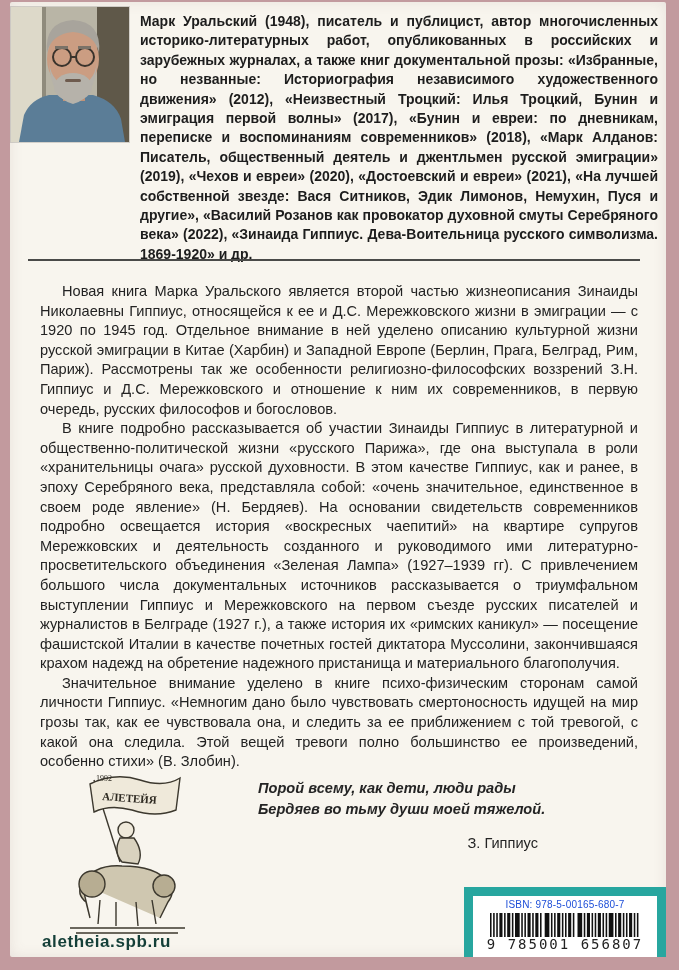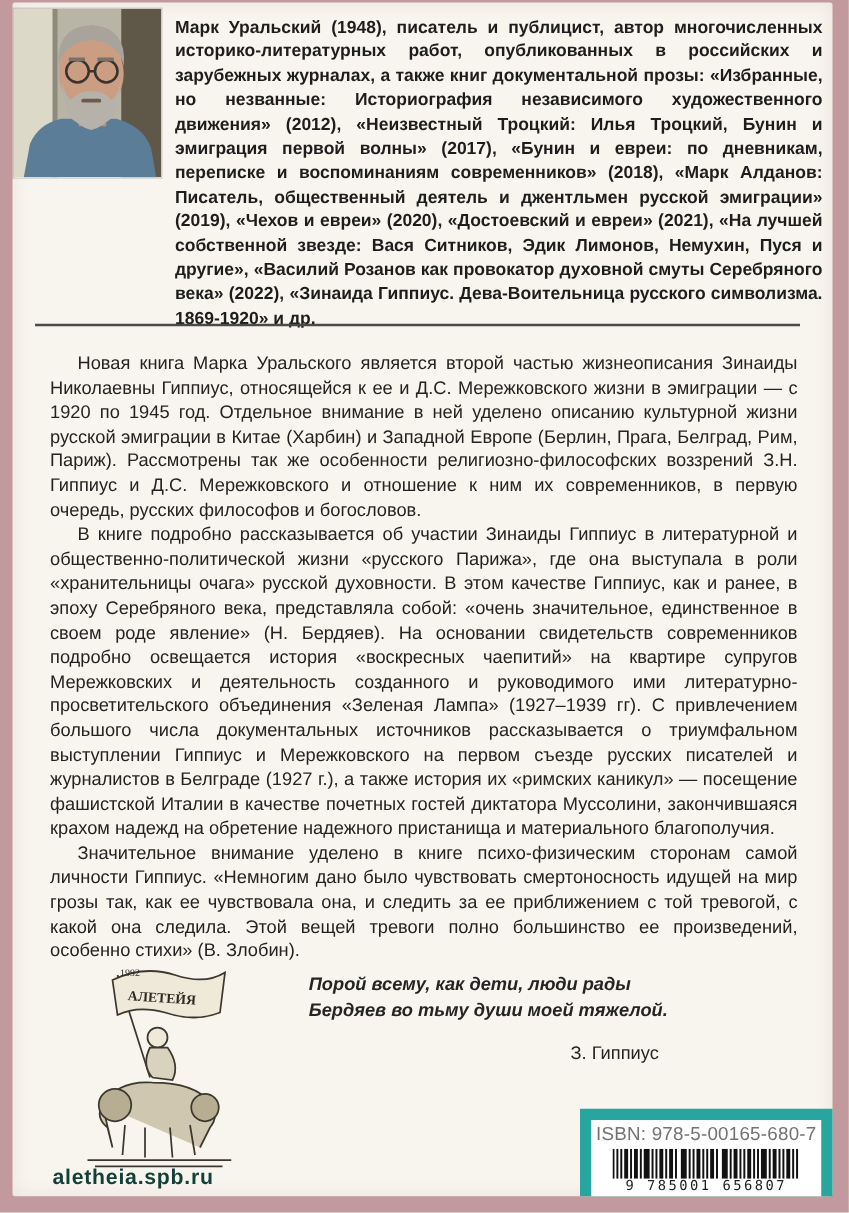--- a/index.html
+++ b/index.html
@@ -41,21 +41,21 @@
   
   .annotation {
     position: absolute; left: 30px; top: 280px; right: 28px;
     font-size: 14.6px; line-height: 19.6px;
     color: #232323;
     text-align: justify;
   }
   .annotation p { margin: 0; text-indent: 22px; }
   
   .poem {
-    position: absolute; left: 237px; top: 776px;
+    position: absolute; left: 248px; top: 776px;
     width: 292px;
     font-style: italic;
     font-weight: bold;
     font-size: 14.6px; line-height: 21px;
     color: #242424;
   }
   .poem-signature {
     margin-top: 13px;
     font-style: normal;
     font-weight: normal;
@@ -84,28 +84,28 @@
     padding: 9px 9px 0 9px;
   }
   .isbn-inner {
     background: #ffffff;
     height: 61px;
     box-sizing: border-box;
     padding-top: 3px;
     text-align: center;
   }
   .isbn-text {
-    font-size: 15px;
-    color: #737373;
+    font-size: 10px;
+    color: #1d4ed8;
     letter-spacing: 0.2px;
   }
   .barcode-svg { display: block; margin: 3px auto 0 auto; }
   .barcode-digits {
     font-family: "DejaVu Sans Mono", monospace;
-    font-size: 11px;
+    font-size: 14px;
     letter-spacing: 2px;
     color: #222;
     margin-top: -1px;
   }
 </style>
 </head>
 <body>
 
 <div class="cover">
 

